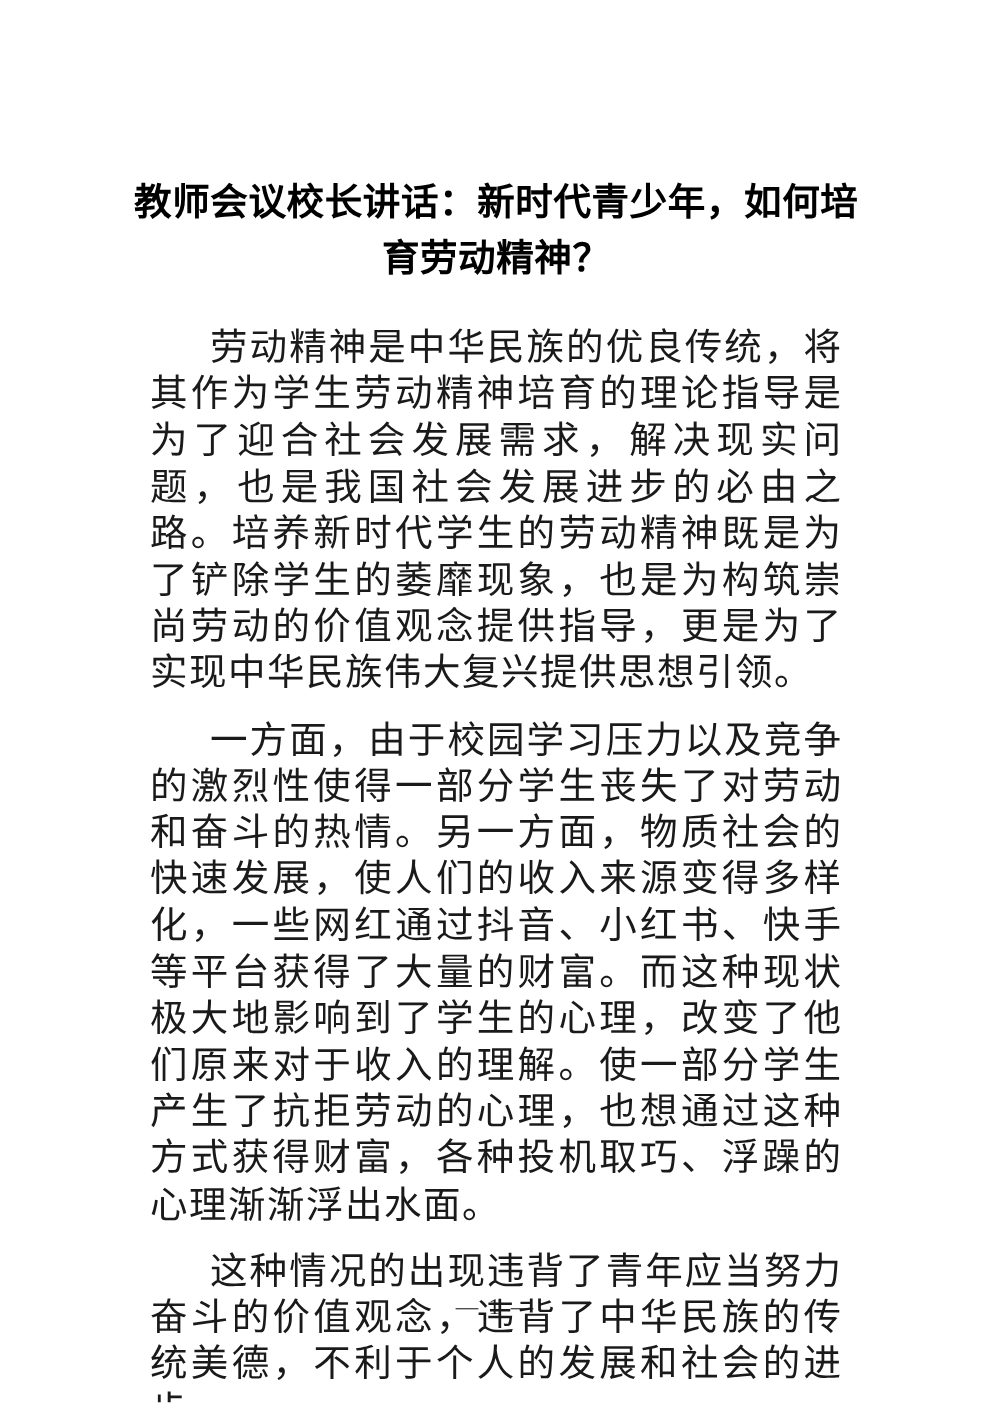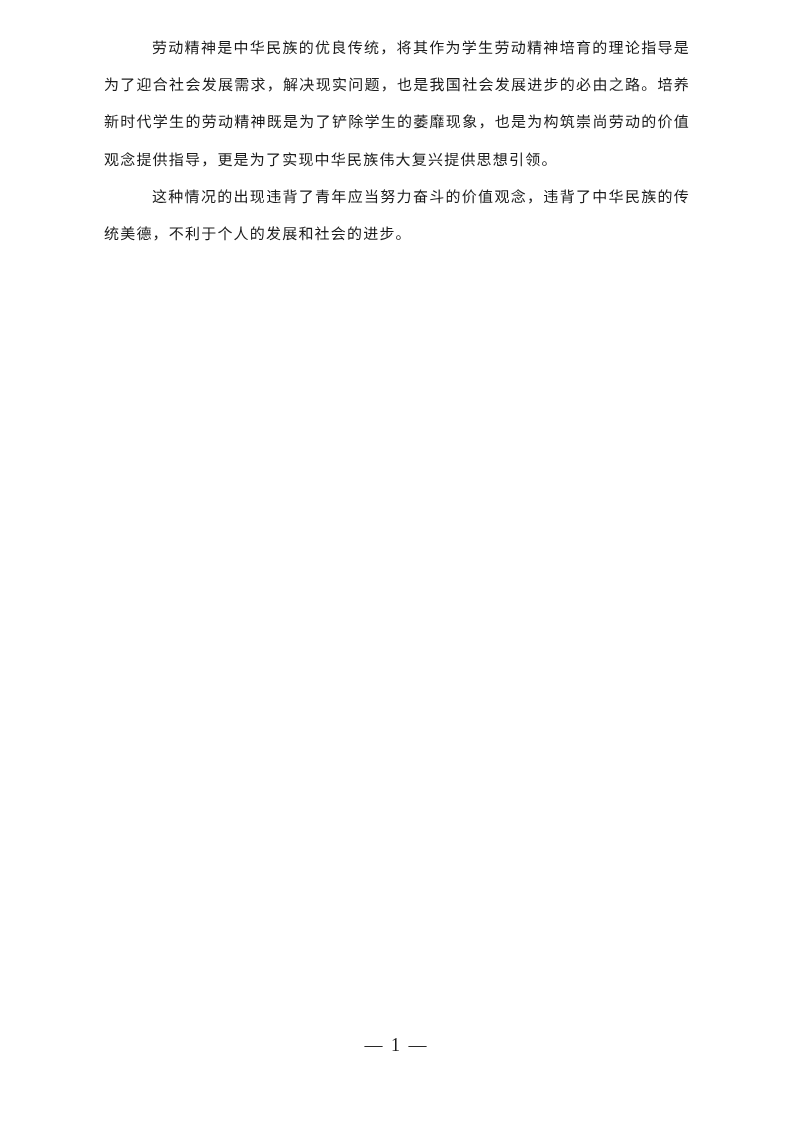--- a/index.html
+++ b/index.html
@@ -41,23 +41,23 @@
     text-align: center;
     color: #000000;
     letter-spacing: 0.5px;
   }
 
   .body-block {
     margin-top: 30px;
   }
 
   .para {
-    margin: 0;
+    margin: 16px;
     font-family: "Liberation Serif", "DejaVu Serif", serif;
-    font-size: 15px;
+    font-size: 30px;
     line-height: 37.2px;
     text-align: justify;
     text-align-last: left;
     text-justify: inter-character;
     text-indent: 48px;
     color: #1a1a1a;
     letter-spacing: 1.2px;
     word-break: break-all;
   }
 
@@ -73,23 +73,25 @@
     letter-spacing: 2px;
   }
 </style>
 </head>
 <body>
 
 <div class="page">
 
   <div class="page-body">
 
+    <h1 class="doc-title">教师会议校长讲话：新时代青少年，如何培育劳动精神？</h1>
 
     <div class="body-block">
       <p class="para">劳动精神是中华民族的优良传统，将其作为学生劳动精神培育的理论指导是为了迎合社会发展需求，解决现实问题，也是我国社会发展进步的必由之路。培养新时代学生的劳动精神既是为了铲除学生的萎靡现象，也是为构筑崇尚劳动的价值观念提供指导，更是为了实现中华民族伟大复兴提供思想引领。</p>
+      <p class="para">一方面，由于校园学习压力以及竞争的激烈性使得一部分学生丧失了对劳动和奋斗的热情。另一方面，物质社会的快速发展，使人们的收入来源变得多样化，一些网红通过抖音、小红书、快手等平台获得了大量的财富。而这种现状极大地影响到了学生的心理，改变了他们原来对于收入的理解。使一部分学生产生了抗拒劳动的心理，也想通过这种方式获得财富，各种投机取巧、浮躁的心理渐渐浮出水面。</p>
       <p class="para">这种情况的出现违背了青年应当努力奋斗的价值观念，违背了中华民族的传统美德，不利于个人的发展和社会的进步。</p>
     </div>
 
   </div>
 
   <div class="footer">
     <span>— 1 —</span>
   </div>
 
 </div>

